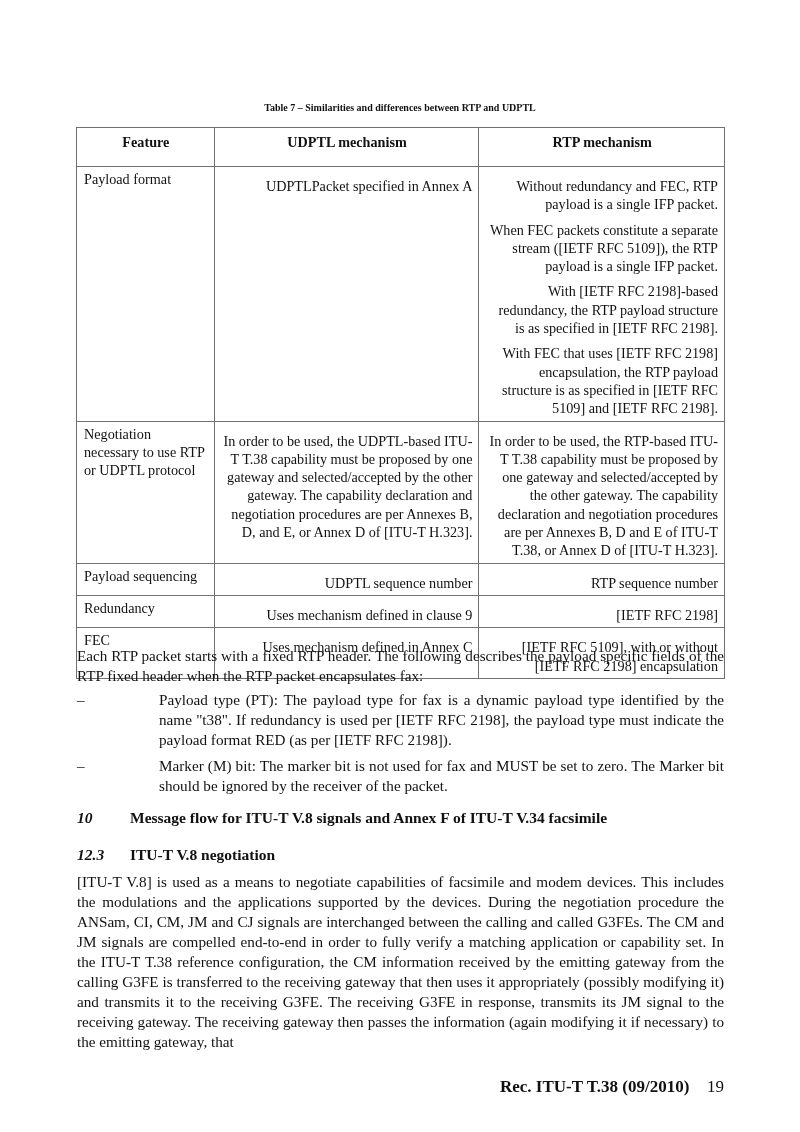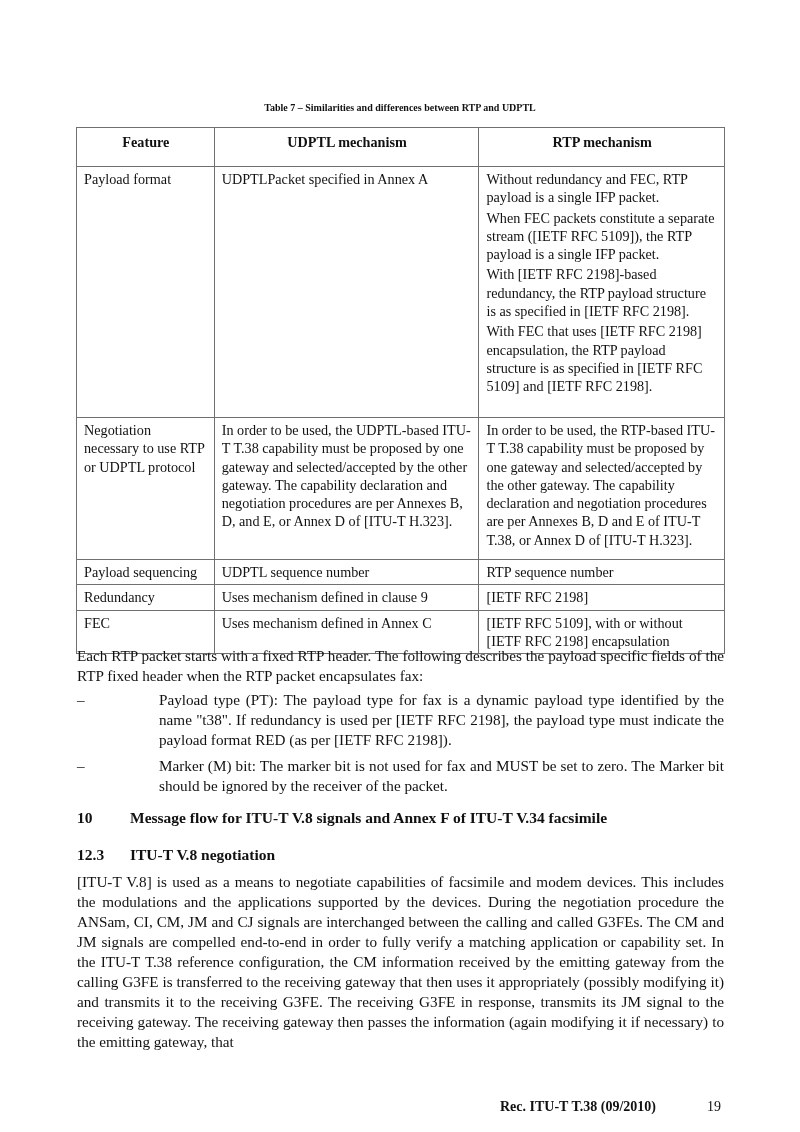--- a/index.html
+++ b/index.html
@@ -48,21 +48,22 @@
       text-align: left;
     }
     table.cmp th {
       font-weight: bold;
       text-align: center;
       padding-top: 5px;
       padding-bottom: 14px;
       height: 19px;
     }
     table.cmp td p {
-      margin: 0 0 2px 0;
+      margin: 7px 0 2px 0;
+      text-align: right;
     }
     table.cmp td p:last-child { margin-bottom: 0; }
     .col1 { width: 129px; }
     .col2 { width: 248px; }
     .col3 { width: 230px; }
 
     .body-text {
       position: absolute;
       left: 77px;
       width: 647px;
@@ -95,38 +96,38 @@
       position: absolute;
       left: 77px;
       font-weight: bold;
       font-size: 15.5px;
       line-height: 20px;
     }
     .heading .num {
       position: absolute;
       left: 0;
       top: 0;
+      font-style: italic;
     }
     .heading .htext {
       position: absolute;
       left: 53px;
       top: 0;
       white-space: nowrap;
     }
     .h10 { top: 808px; }
     .h101 { top: 845px; }
     .para2 { top: 872px; }
 
     .footer {
       position: absolute;
       top: 1078px;
       left: 500px;
-      font-size: 14px;
+      font-size: 17px;
       line-height: 18px;
-      margin-top: 20px;
     }
     .footer .ref {
       font-weight: bold;
     }
     .footer .pg {
       position: absolute;
       left: 207px;
       top: 0;
       font-weight: normal;
       text-align: right;

